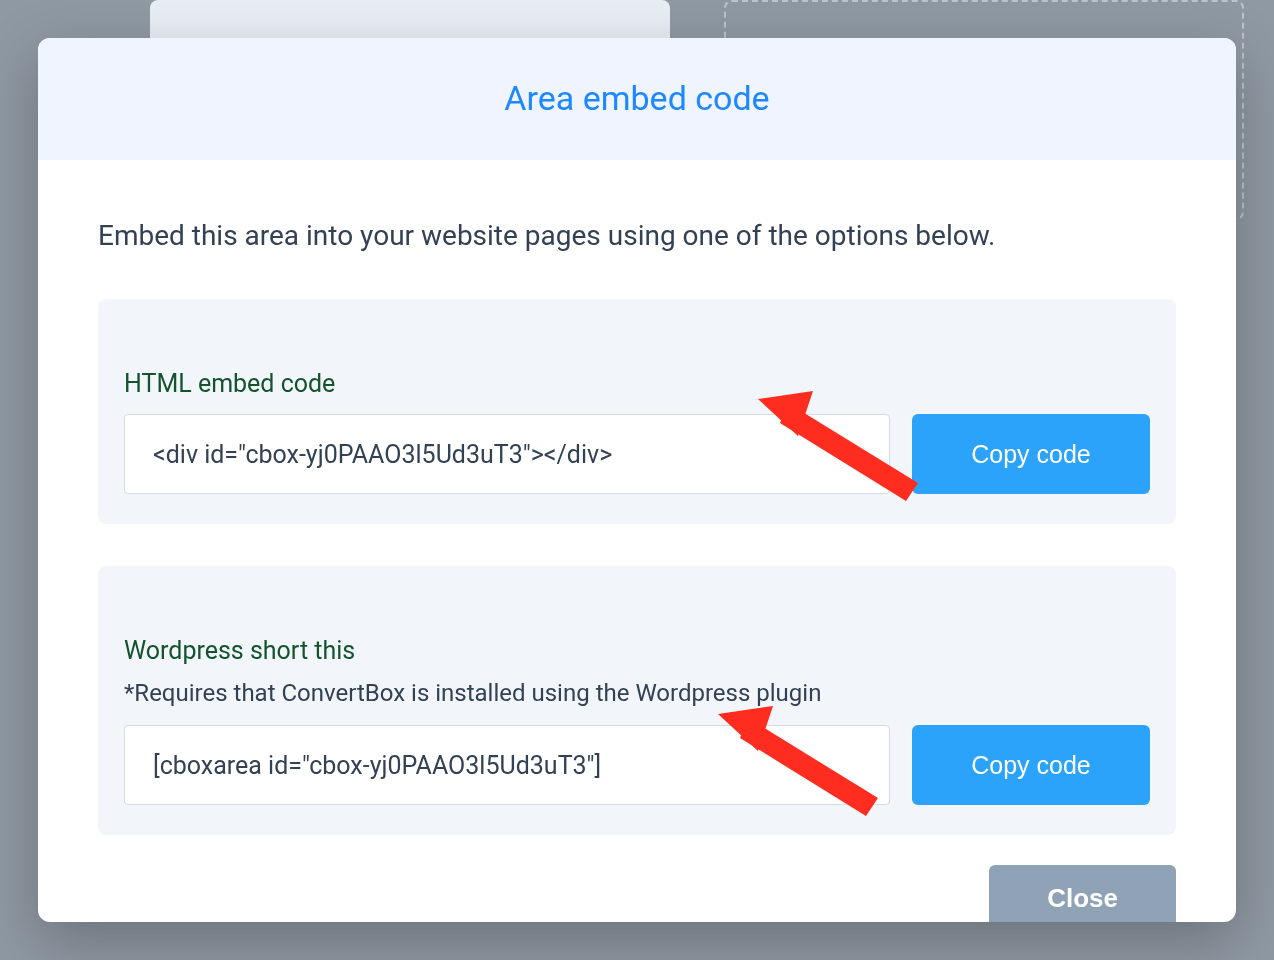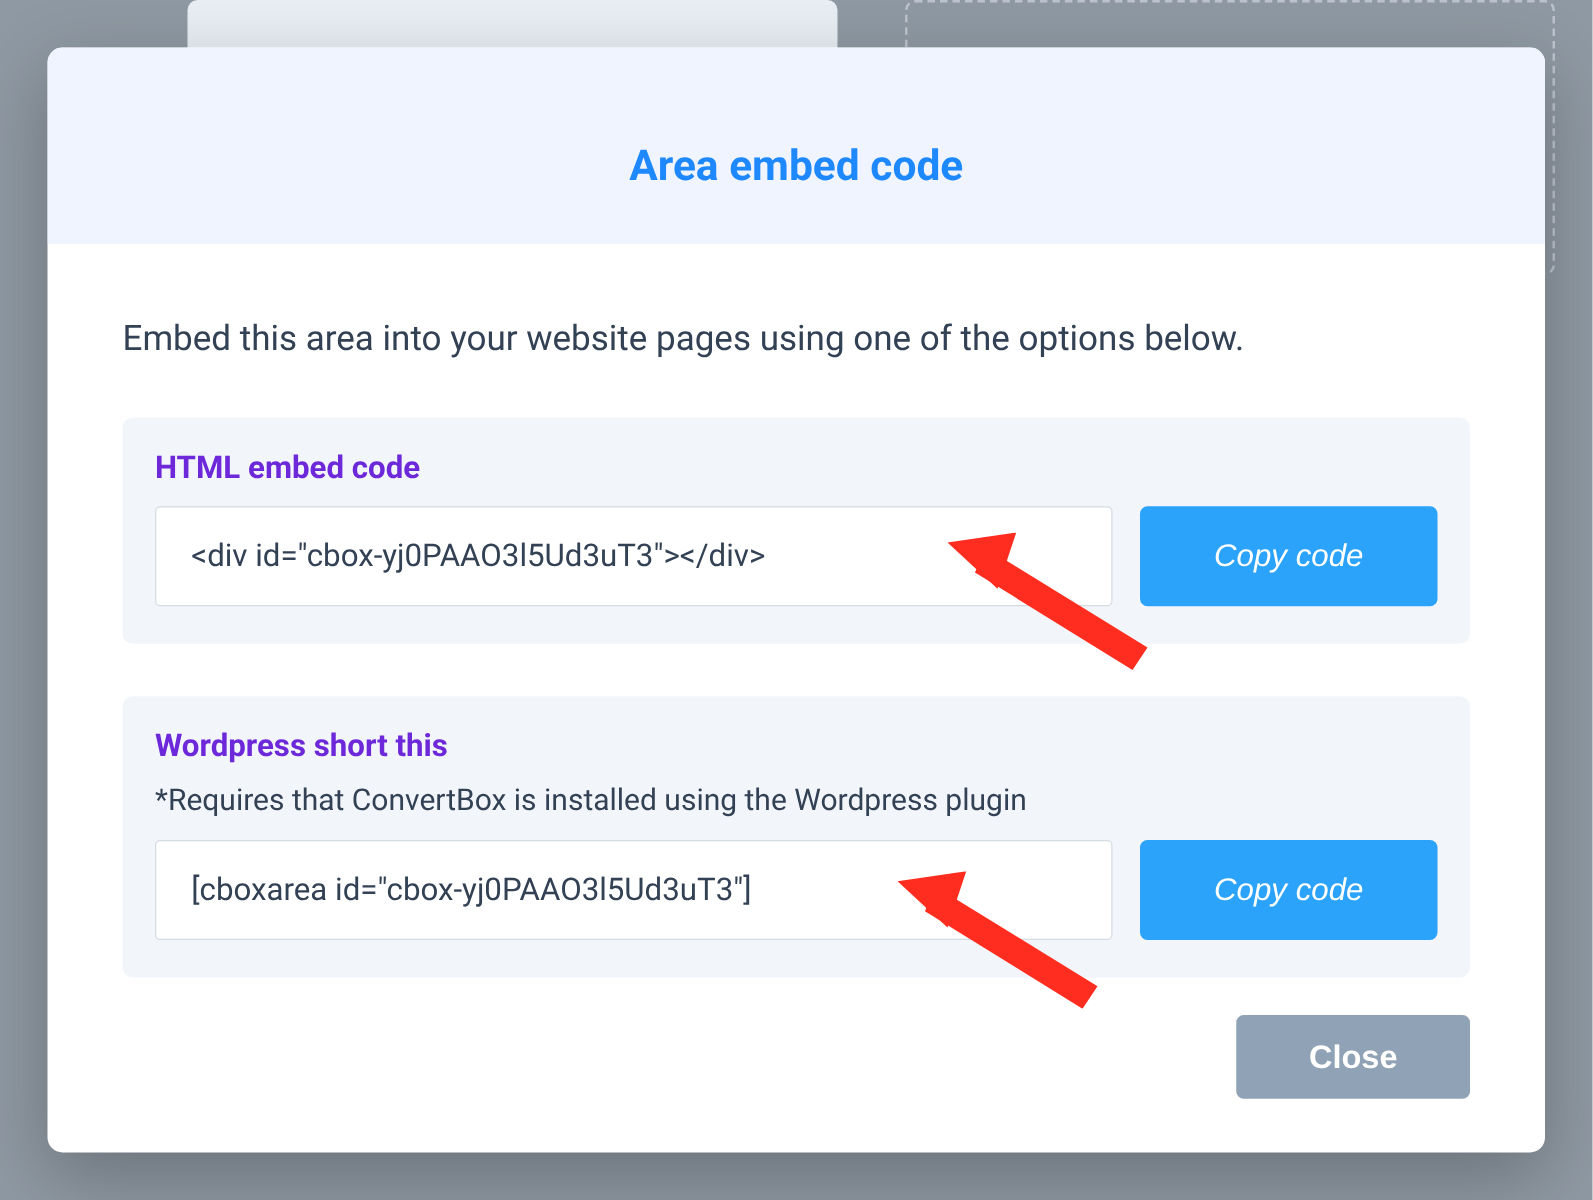--- a/index.html
+++ b/index.html
@@ -41,22 +41,21 @@
   }
 
   .modal-header {
     background: #eff4fe;
     padding: 40px 20px 42px 20px;
     text-align: center;
   }
   .modal-title {
     color: #1e88ff;
     font-size: 34px;
-    font-weight: 700;
-    margin-top: 35px;
+    font-weight: 400;
   }
 
   .modal-body {
     flex: 1;
     padding: 56px 60px 30px 60px;
     position: relative;
   }
 
   .intro {
     color: #334155;
@@ -68,24 +67,25 @@
   .code-block {
     background: #f2f6fb;
     border-radius: 8px;
     padding: 26px 26px 30px 26px;
     margin-bottom: 42px;
     position: relative;
   }
   .code-block:last-of-type { margin-bottom: 0; }
 
   .block-label {
-    color: #6d28d9;
+    color: #14532d;
     font-size: 25px;
-    font-weight: 700;
+    font-weight: 400;
     margin-bottom: 16px;
+    margin-top: 44px;
   }
   .block-note {
     color: #334155;
     font-size: 24px;
     margin-bottom: 18px;
     margin-top: -2px;
   }
 
   .row {
     display: flex;
@@ -108,21 +108,20 @@
 
   .copy-btn {
     width: 238px;
     background: #2ba3fa;
     border: none;
     border-radius: 6px;
     color: #ffffff;
     font-size: 25px;
     font-weight: 500;
     cursor: pointer;
-    font-style: italic;
   }
 
   .modal-footer {
     display: flex;
     justify-content: flex-end;
     padding: 0 60px 60px 60px;
   }
   .close-btn {
     background: #90a2b5;
     color: #ffffff;

